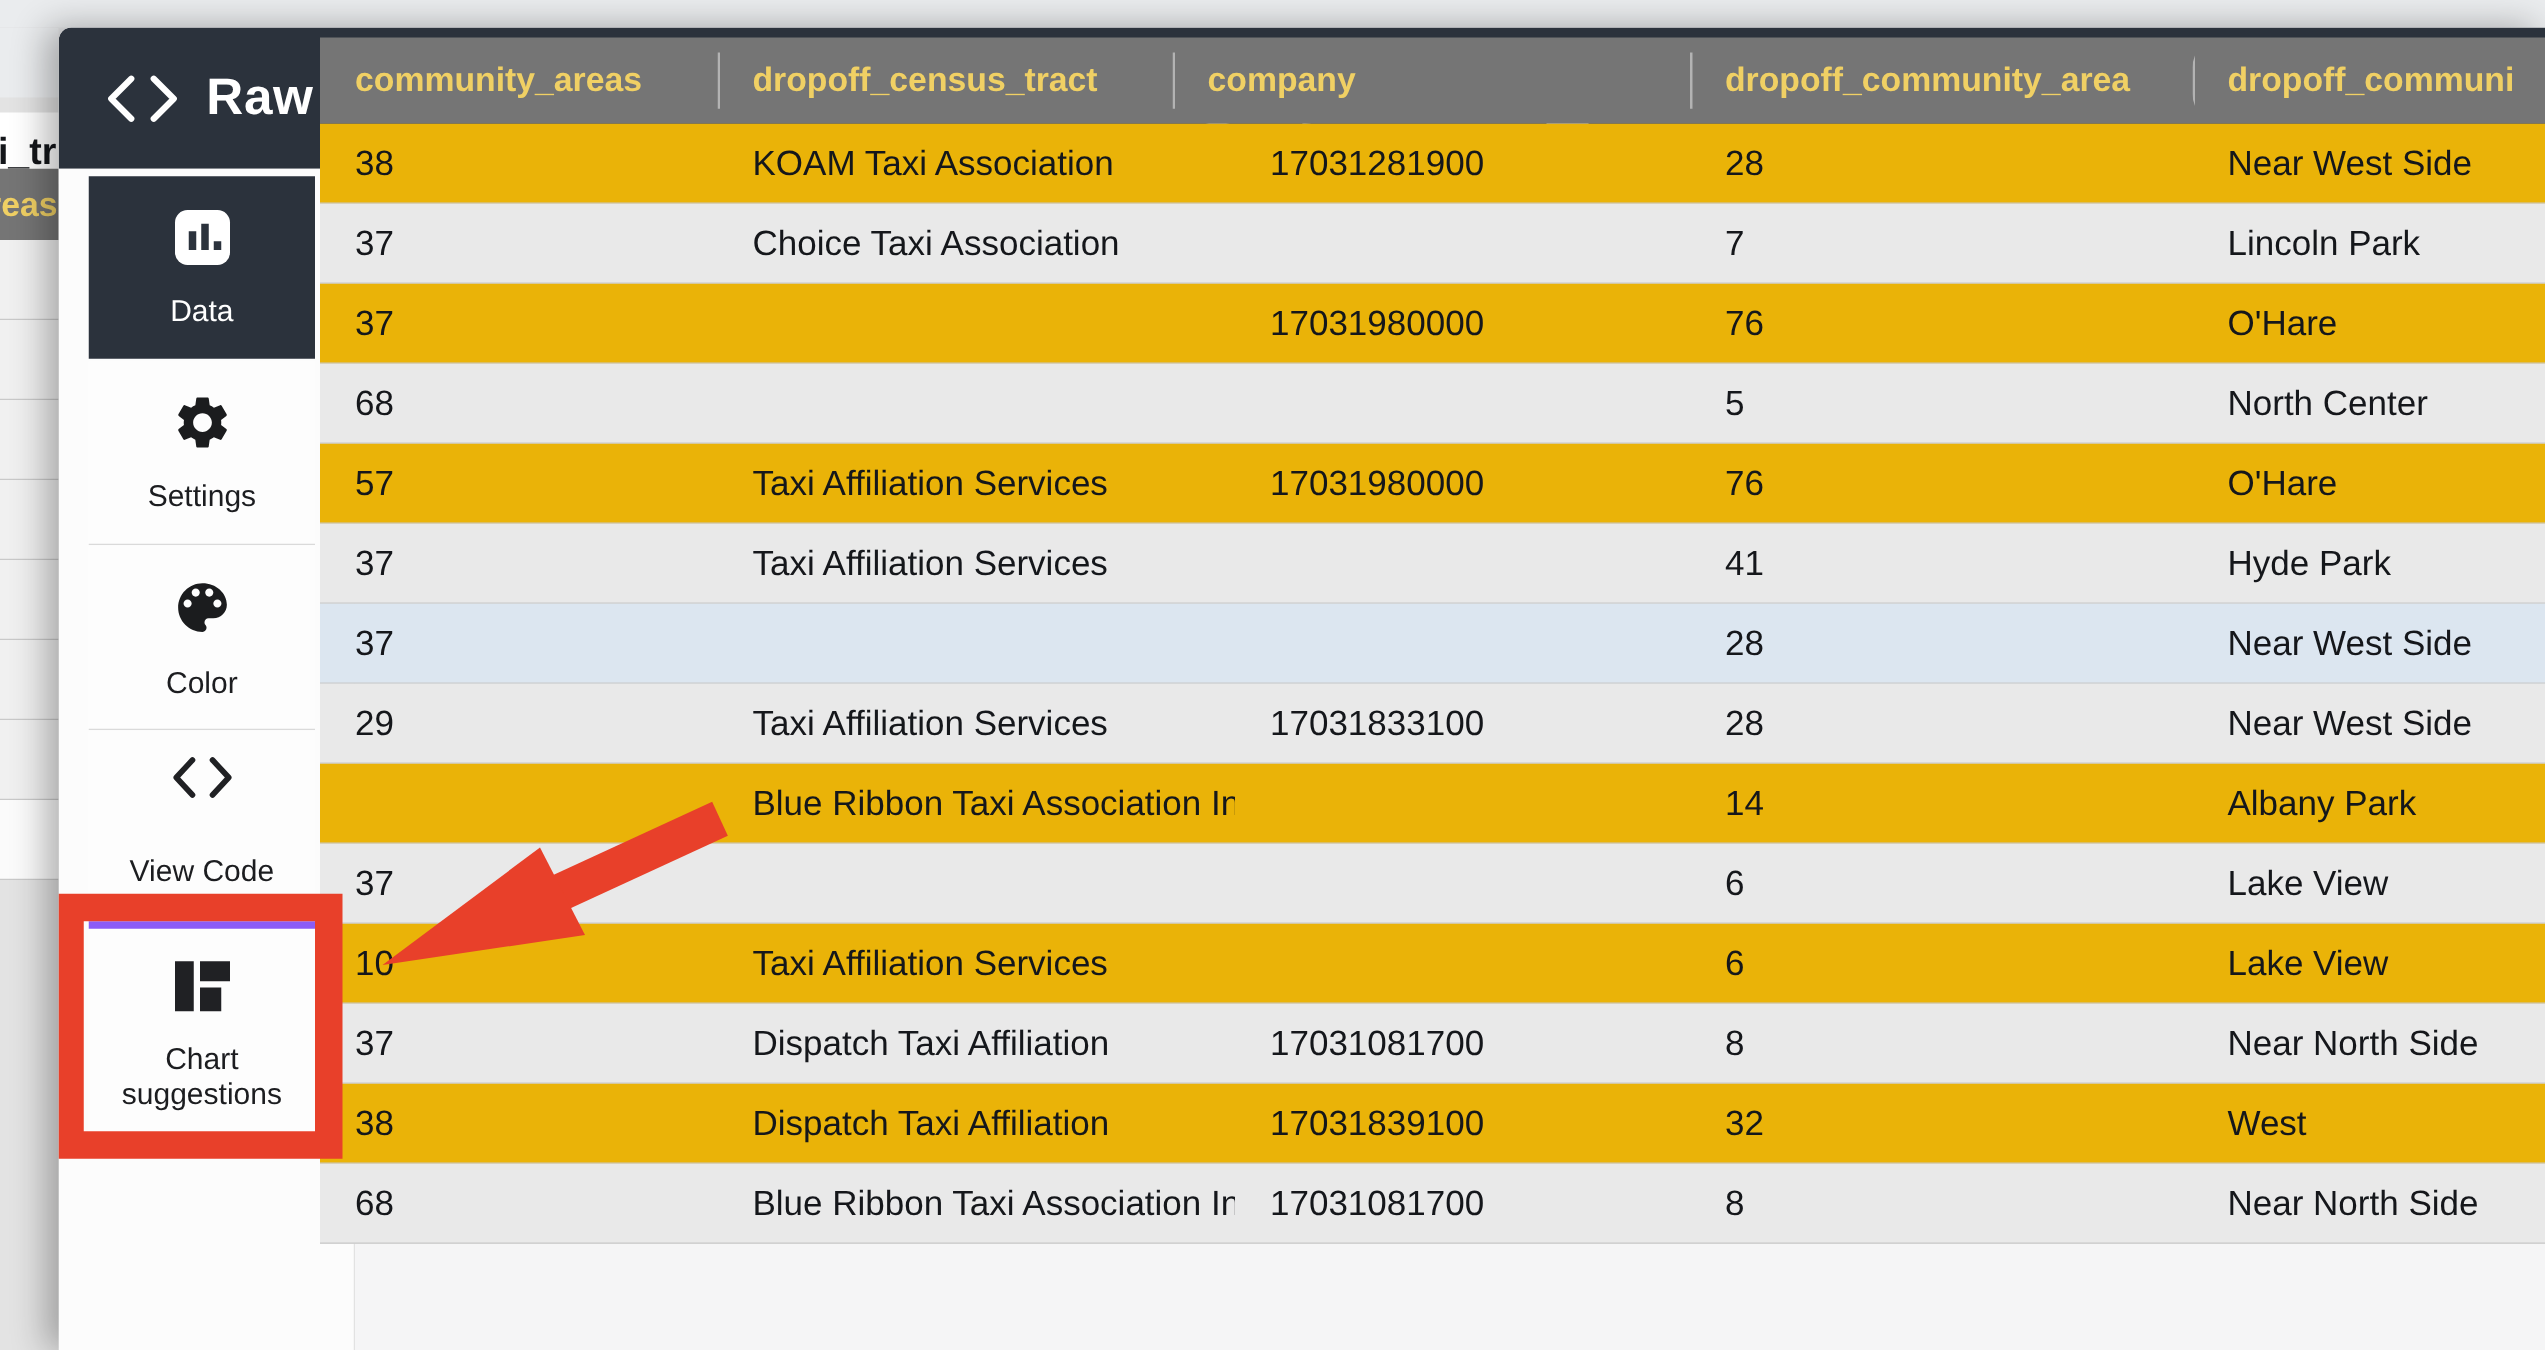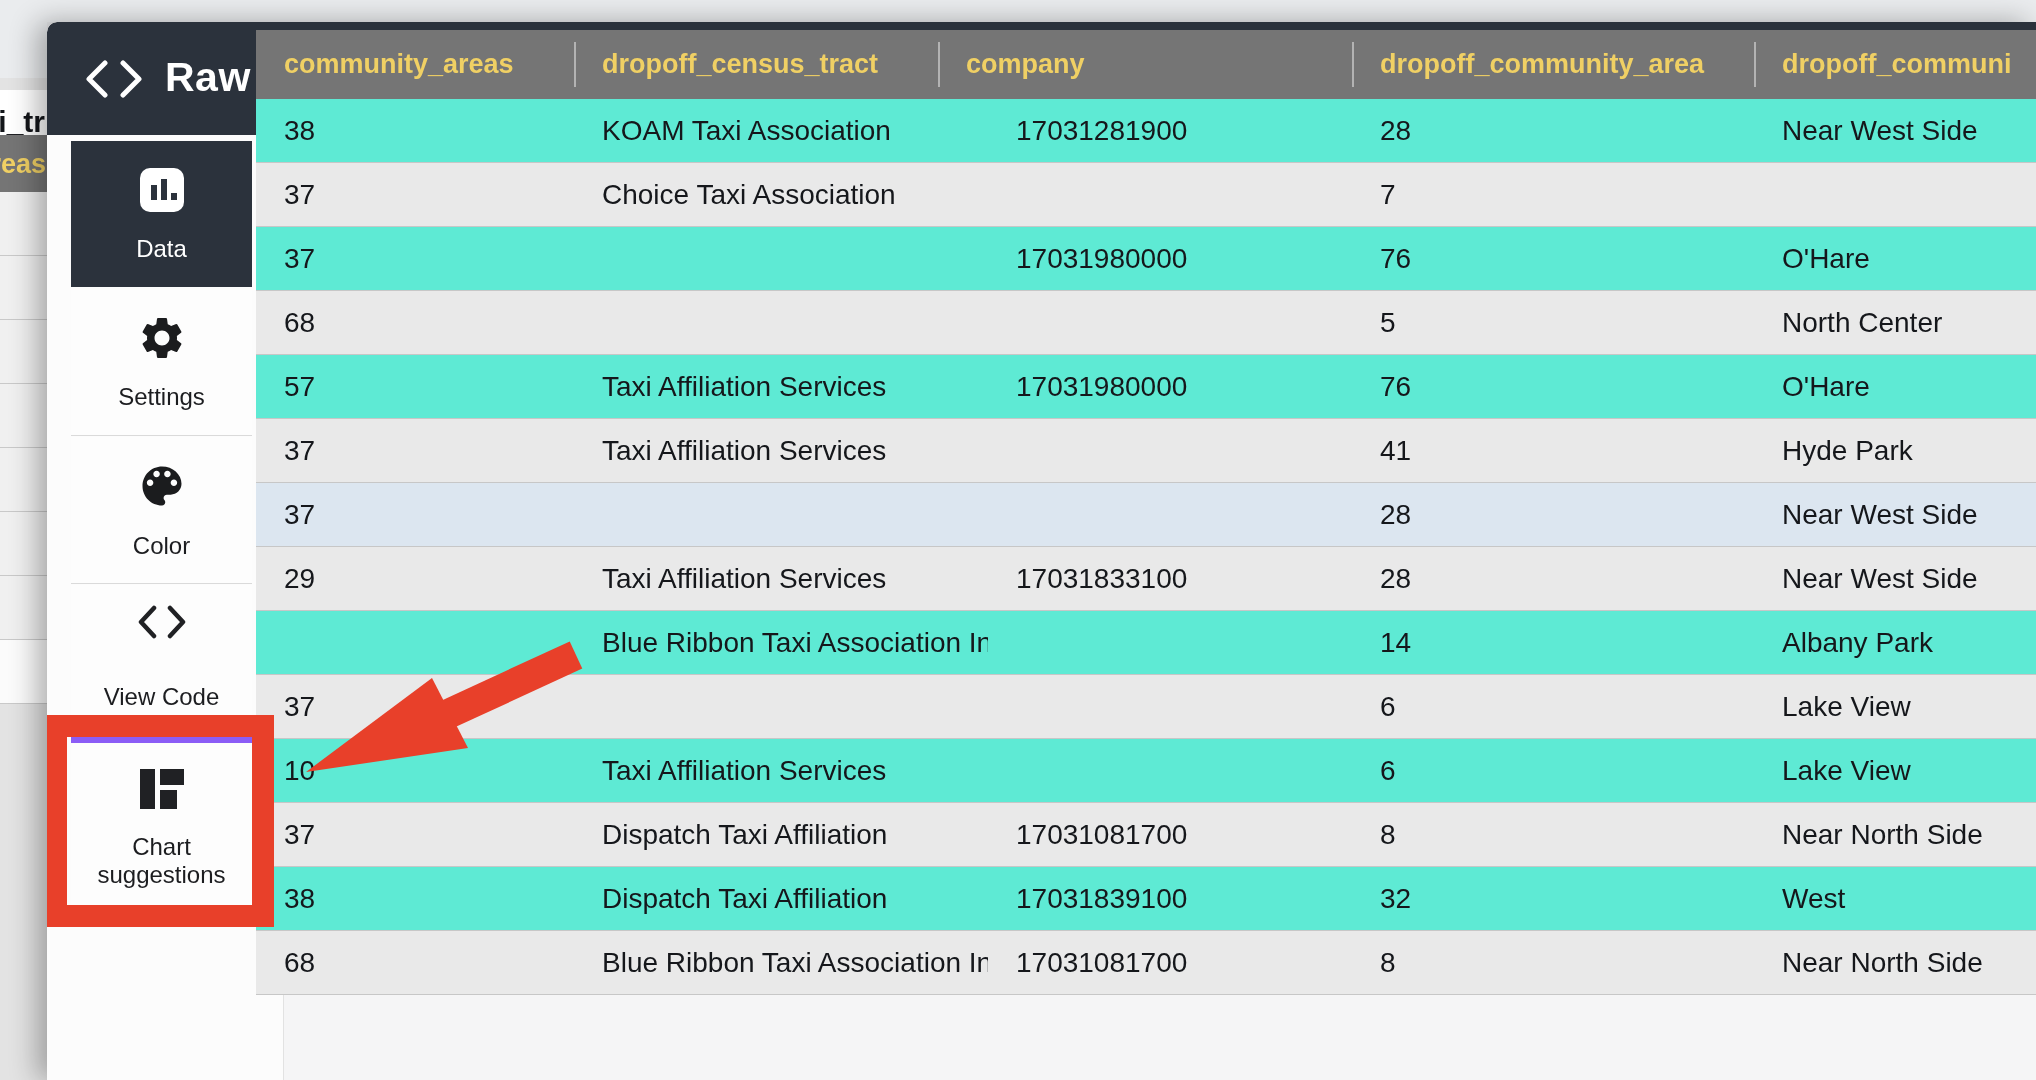--- a/index.html
+++ b/index.html
@@ -51,30 +51,30 @@
   .code-glyph{stroke:#202124;}
   
   .red-box{position:absolute;left:-2px;top:693px;width:185px;height:168px;border:22px solid #e8402a;background:transparent;z-index:40;pointer-events:none;}
   .arrow-svg{position:absolute;left:0;top:0;width:2036px;height:1080px;z-index:50;pointer-events:none;}
   
   .datatable{position:absolute;left:209px;top:8px;right:0;bottom:0;}
   .thead{display:flex;height:69px;background:#757575;}
   .th{display:flex;align-items:center;padding-left:28px;box-sizing:border-box;
       font-size:27px;font-weight:700;color:#f0d064;position:relative;white-space:nowrap;overflow:hidden;}
   .th + .th::before{content:"";position:absolute;left:0;top:12px;bottom:12px;width:2px;background:rgba(255,255,255,.45);}
-  .tr{display:flex;height:63px;border-bottom:1px solid #c7c7c7;background:#5eead4;cursor:pointer;}
+  .tr{display:flex;height:63px;border-bottom:1px solid #c7c7c7;background:#eab308;cursor:pointer;}
   .tr.alt{background:#e9e9e9;}
   .tr.hl{background:#dce6f0;}
   .td{display:flex;align-items:center;padding-left:28px;box-sizing:border-box;
       font-size:28px;color:#15171b;white-space:nowrap;overflow:hidden;}
   .c0{width:318px;}
   .c1{width:414px;}
   .c2{width:364px;}
   .c3{width:402px;}
-  .c4{flex:1;min-width:0;}
+  .c4{flex:1;min-width:0;border-radius:24px;}
 </style>
 </head>
 <body>
 
 <div class="bg-topstrip"></div>
 <div class="bg-leftstrip">
   <div class="bg-blank"></div>
   <div class="bg-titlecell">
     <span>i_tr</span>
   </div>
@@ -225,20 +225,21 @@
           <div class="td c1">KOAM Taxi Association</div>
           <div class="td c2">17031281900</div>
           <div class="td c3">28</div>
           <div class="td c4">Near West Side</div>
         </div>
         <div class="tr alt">
           <div class="td c0">37</div>
           <div class="td c1">Choice Taxi Association</div>
           <div class="td c2"></div>
           <div class="td c3">7</div>
+          <div class="td c4">Lincoln Park</div>
         </div>
         <div class="tr">
           <div class="td c0">37</div>
           <div class="td c1"></div>
           <div class="td c2">17031980000</div>
           <div class="td c3">76</div>
           <div class="td c4">O'Hare</div>
         </div>
         <div class="tr alt">
           <div class="td c0">68</div>

